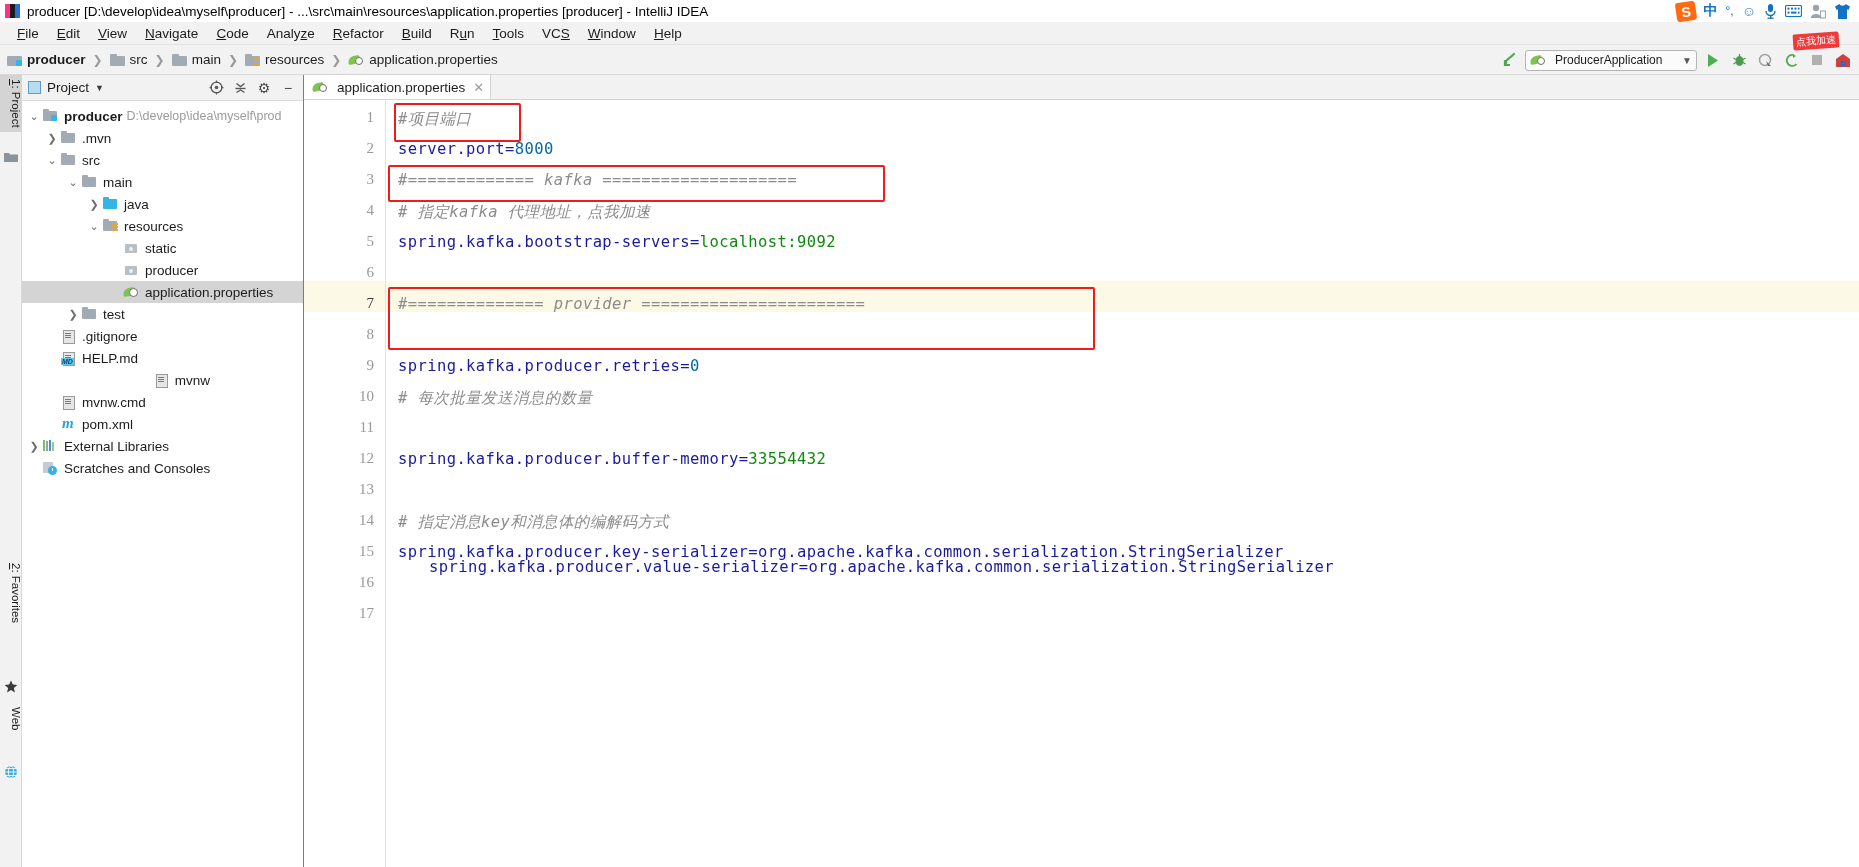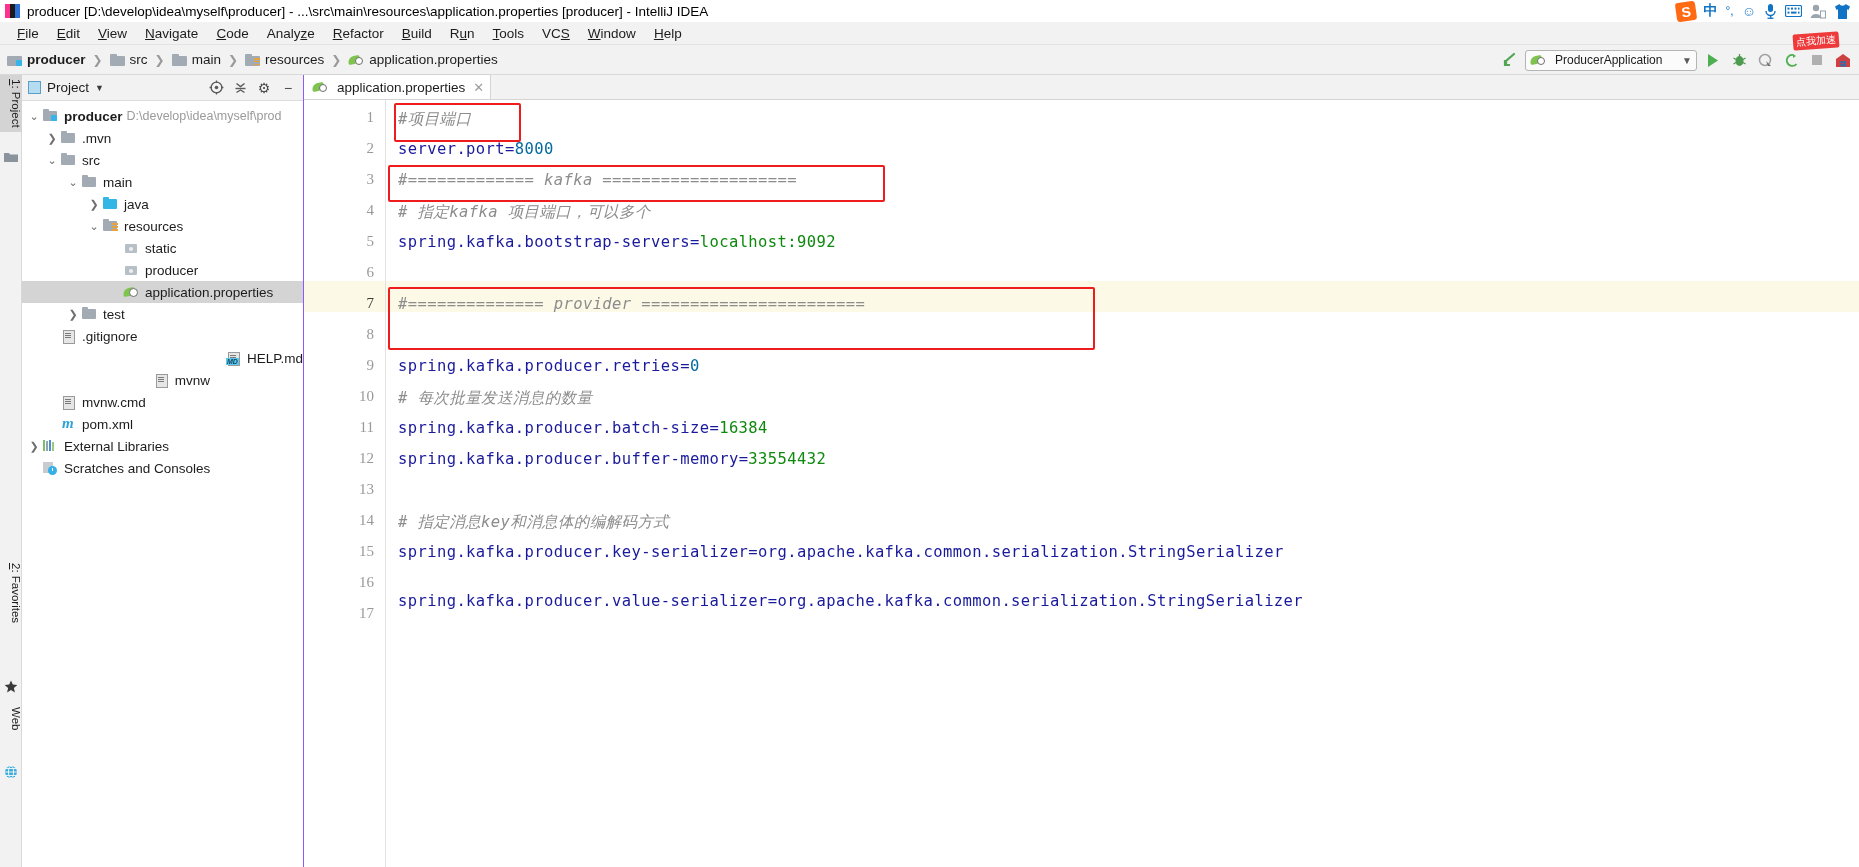--- a/index.html
+++ b/index.html
@@ -436,21 +436,21 @@
         <span class="arrow">❯</span>
         <span class="ic fold"></span>
         <span class="tlabel">test</span>
       </div>
 
       <div class="trow" style="padding-left:38px;">
         <span class="ic file"></span>
         <span class="tlabel">.gitignore</span>
       </div>
 
-      <div class="trow" style="padding-left:38px;justify-content:flex-end;">
+      <div class="trow" style="padding-left:38px;">
         <span class="ic file md">
             <i class="tag">MD</i>
           </span>
         <span class="tlabel">HELP.md</span>
       </div>
 
       <div class="trow" style="padding-left:38px;justify-content:center;">
         <span class="ic file"></span>
         <span class="tlabel">mvnw</span>
       </div>
@@ -526,49 +526,46 @@
       <div class="code">
         <div class="cline-hl" style="top:181px;"></div>
 
         <div class="cline cmt" style="top:9px;">#项目端口</div>
 
         <div class="cline" style="top:40px;">
           <span class="key">server.port</span><span class="key">=</span><span class="num">8000</span>
         </div>
 
         <div class="cline cmt" style="top:71px;">#============= kafka ====================</div>
-        <div class="cline cmt" style="top:102px;"># 指定kafka 项目端口，可以多个</div>
+        <div class="cline cmt" style="top:102px;"># 指定kafka 代理地址，点我加速</div>
 
         <div class="cline" style="top:133px;">
           <span class="key">spring.kafka.bootstrap-servers</span><span class="key">=</span><span class="strg">localhost:9092</span>
         </div>
 
         <div class="cline cmt" style="top:195px;">#============== provider  =======================</div>
 
         <div class="cline" style="top:257px;">
           <span class="key">spring.kafka.producer.retries</span><span class="key">=</span><span class="num">0</span>
         </div>
 
         <div class="cline cmt" style="top:288px;"># 每次批量发送消息的数量</div>
 
-        <div class="cline" style="top:319px;">
-          <span class="key">spring.kafka.producer.batch-size</span><span class="key">=</span><span class="strg">16384</span>
-        </div>
 
         <div class="cline" style="top:350px;">
           <span class="key">spring.kafka.producer.buffer-memory</span><span class="key">=</span><span class="strg">33554432</span>
         </div>
 
         <div class="cline cmt" style="top:412px;"># 指定消息key和消息体的编解码方式</div>
 
         <div class="cline" style="top:443px;">
           <span class="key">spring.kafka.producer.key-serializer</span><span class="key">=</span><span class="plain">org.apache.kafka.common.serialization.StringSerializer</span>
         </div>
 
-        <div class="cline" style="top:492px;">
+        <div class="cline" style="top:458px;margin-left:31px;">
           <span class="key">spring.kafka.producer.value-serializer</span><span class="key">=</span><span class="plain">org.apache.kafka.common.serialization.StringSerializer</span>
         </div>
 
         <div class="annot" style="left:8px;  top:3px;   width:127px; height:39px;"></div>
         <div class="annot" style="left:2px;  top:65px;  width:497px; height:37px;"></div>
         <div class="annot" style="left:2px;  top:187px; width:707px; height:63px;"></div>
       </div>
     </div>
   </div>
 </div>

